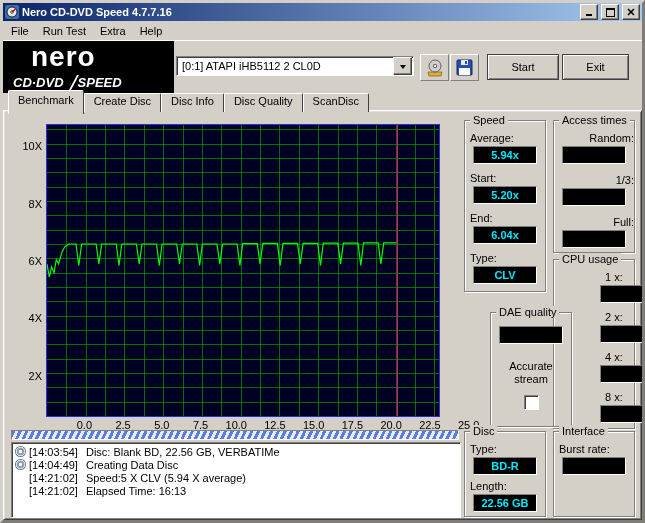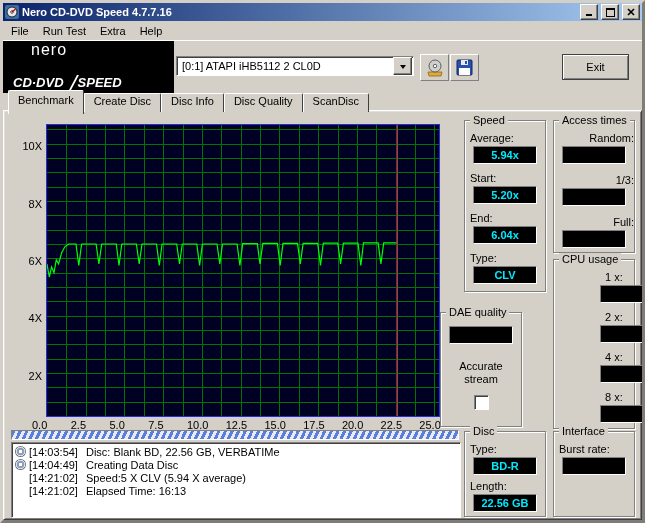--- a/index.html
+++ b/index.html
@@ -17,21 +17,21 @@
   .winbtn{width:16px;height:14px;background:#d4d0c8;border:1px solid;border-color:#fff #404040 #404040 #fff;
     box-shadow:inset -1px -1px 0 #808080;display:flex;align-items:center;justify-content:center;}
   .glyph-min{width:6px;height:2px;background:#000;margin-top:6px;}
   .glyph-max{width:7px;height:6px;border:1px solid #000;border-top:2px solid #000;}
   
   .menubar{position:absolute;left:0;top:18px;right:0;height:19px;display:flex;align-items:center;padding-left:1px;}
   .menu-item{padding:2px 7px;}
   
   .toolbar{position:absolute;left:0;top:37px;right:0;height:52px;border-top:1px solid #fff;}
   .logo{position:absolute;left:0;top:0;width:171px;height:52px;background:#000;color:#fff;overflow:hidden;}
-  .logo .brand{position:absolute;left:28px;top:0px;font-size:16px;font-weight:normal;letter-spacing:1px;}
+  .logo .brand{position:absolute;left:28px;top:0px;font-size:28px;font-weight:bold;letter-spacing:1px;}
   .logo .prod{position:absolute;left:10px;bottom:3px;display:flex;align-items:center;font-style:italic;font-size:13px;font-weight:bold;}
   .logo .swoosh{width:8px;height:15px;border-right:2px solid #fff;transform:skewX(-28deg);margin:0 3px 0 1px;}
   .combo{position:absolute;left:173px;top:15px;width:238px;height:20px;background:#fff;
     border:1px solid;border-color:#808080 #fff #fff #808080;box-shadow:inset 1px 1px 0 #404040;box-sizing:border-box;
     display:flex;align-items:center;}
   .combo .combo-text{flex:1;padding-left:5px;white-space:nowrap;overflow:hidden;}
   .combo .combo-arrow{width:17px;height:16px;margin-right:1px;background:#d4d0c8;border:1px solid;border-color:#fff #404040 #404040 #fff;
     box-shadow:inset -1px -1px 0 #808080;display:flex;align-items:center;justify-content:center;}
   .tri-down{width:0;height:0;border:3.5px solid transparent;border-top:4px solid #000;margin-top:4px;}
   .toolbtn{position:absolute;top:13px;width:27px;height:25px;background:#d4d0c8;border:1px solid;border-color:#fff #808080 #808080 #fff;
@@ -46,33 +46,33 @@
   .tab.active{height:20px;margin-top:0;padding-top:3px;position:relative;z-index:4;}
   
   .content{position:absolute;left:0;right:0;top:107px;bottom:0;background:#d4d0c8;
     border:1px solid;border-color:#fff #404040 #404040 #fff;box-shadow:inset 1px 1px 0 #dfdfdf,inset -1px -1px 0 #808080;}
   
   .plot{position:absolute;left:42px;top:13px;width:392px;height:291px;border:1px solid #2a2ae0;box-sizing:content-box;}
   .plot svg{display:block;}
   .y-axis{position:absolute;left:8px;top:13px;width:30px;height:291px;}
   .ylab{position:absolute;right:0;width:30px;text-align:right;font-size:11px;margin-top:18px;}
   .x-axis{position:absolute;left:43px;top:308px;width:392px;height:13px;overflow:visible;}
-  .xlab{position:absolute;width:30px;text-align:left;font-size:11px;}
+  .xlab{position:absolute;width:30px;text-align:right;font-size:11px;margin-left:30px;}
   
   .group{position:absolute;border:1px solid #808080;box-shadow:inset 1px 1px 0 #fff,1px 1px 0 #fff;box-sizing:border-box;}
   .group-title{position:absolute;top:-7px;left:5px;background:#d4d0c8;padding:0 3px;white-space:nowrap;}
   .fields{padding-top:9px;}
   .fv{margin-bottom:5px;}
   .flabel{margin:2px 0 2px 5px;}
   .vbox{width:62px;height:16px;margin:0 auto;background:#000;border:1px solid;border-color:#808080 #fff #fff #808080;
     color:#00eaff;font-weight:bold;text-align:center;line-height:16px;box-sizing:content-box;}
   .p-speed{left:460px;top:9px;width:82px;height:172px;}
   .p-access{left:549px;top:9px;width:82px;height:133px;}
   .p-cpu{left:549px;top:148px;width:82px;height:170px;padding-left:46px;}
-  .p-dae{left:436px;top:201px;width:82px;height:115px;}
+  .p-dae{left:486px;top:201px;width:82px;height:115px;}
   .p-disc{left:460px;top:320px;width:82px;height:86px;}
   .p-iface{left:549px;top:320px;width:82px;height:86px;}
   .p-speed .fv,.p-cpu .fv{margin-bottom:8px;}
   .p-access .fv{margin-bottom:10px;text-align:right;}
   .dae-box{margin:13px auto 0 auto;}
   .dae-label{text-align:center;margin-top:16px;padding:0 6px;line-height:13px;}
   .checkbox{width:13px;height:13px;margin:9px auto 0 auto;background:#fff;border:1px solid;border-color:#808080 #fff #fff #808080;
     box-shadow:inset 1px 1px 0 #404040;}
   
   .stripe{position:absolute;left:7px;top:319px;width:448px;height:10px;box-sizing:border-box;
@@ -144,20 +144,21 @@
       </svg>
     </div>
     <div class="toolbtn" style="left:447px;">
       <svg width="17" height="17">
         <rect x="1" y="1" width="15" height="15" rx="1" fill="#2a4fae" stroke="#12265c"></rect>
         <rect x="5" y="1" width="7" height="5" fill="#e8e8e8"></rect>
         <rect x="9" y="2" width="2" height="3" fill="#2a4fae"></rect>
         <rect x="3" y="9" width="11" height="7" fill="#fff"></rect>
       </svg>
     </div>
+    <div class="btn" style="left:484px;width:70px;">Start</div>
     <div class="btn" style="left:559px;width:65px;">Exit</div>
   </div>
 
   <div class="tabbar">
       <div class="tab active">Benchmark</div>
       <div class="tab">Create Disc</div>
       <div class="tab">Disc Info</div>
       <div class="tab">Disc Quality</div>
       <div class="tab">ScanDisc</div>
     </div>

